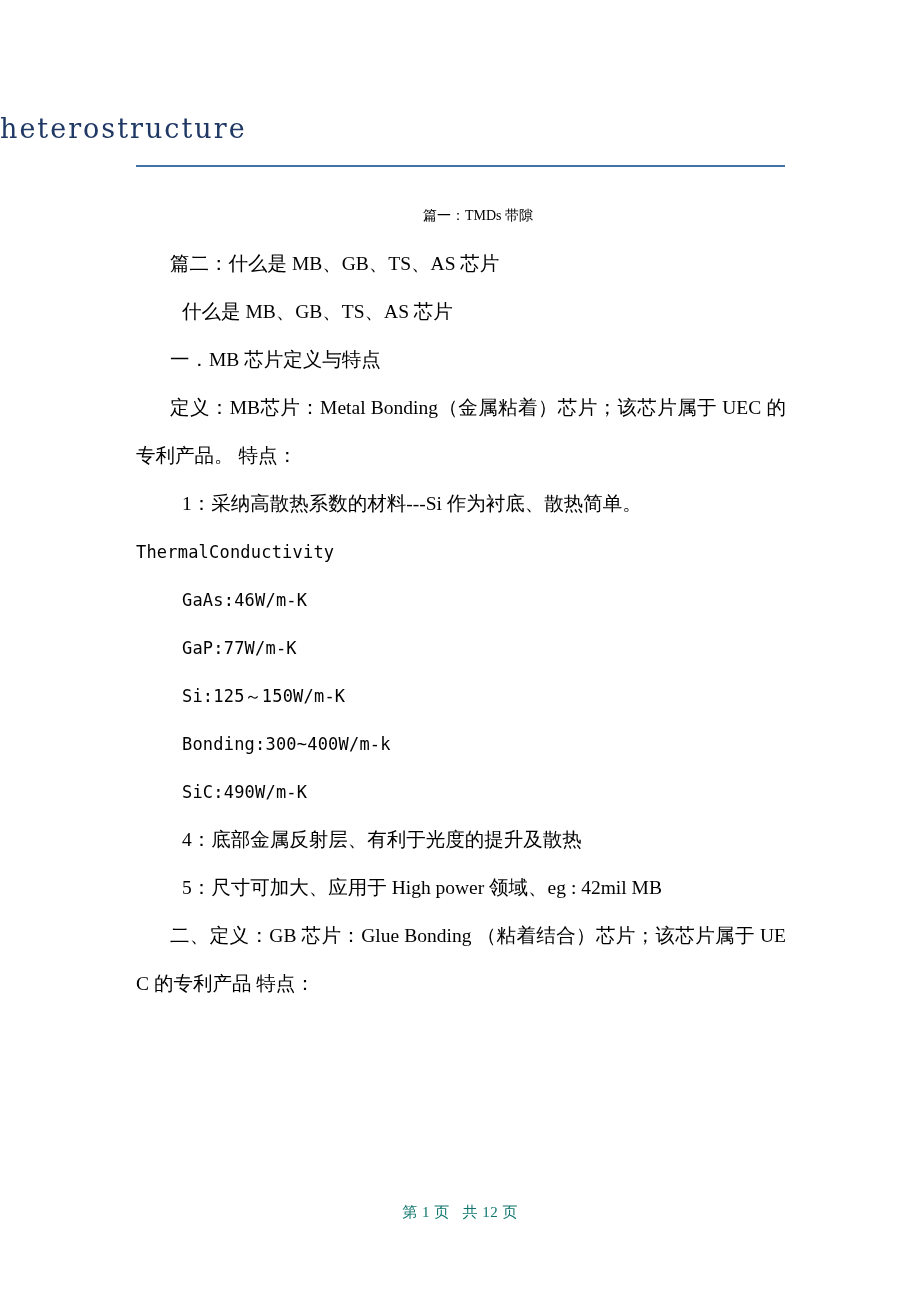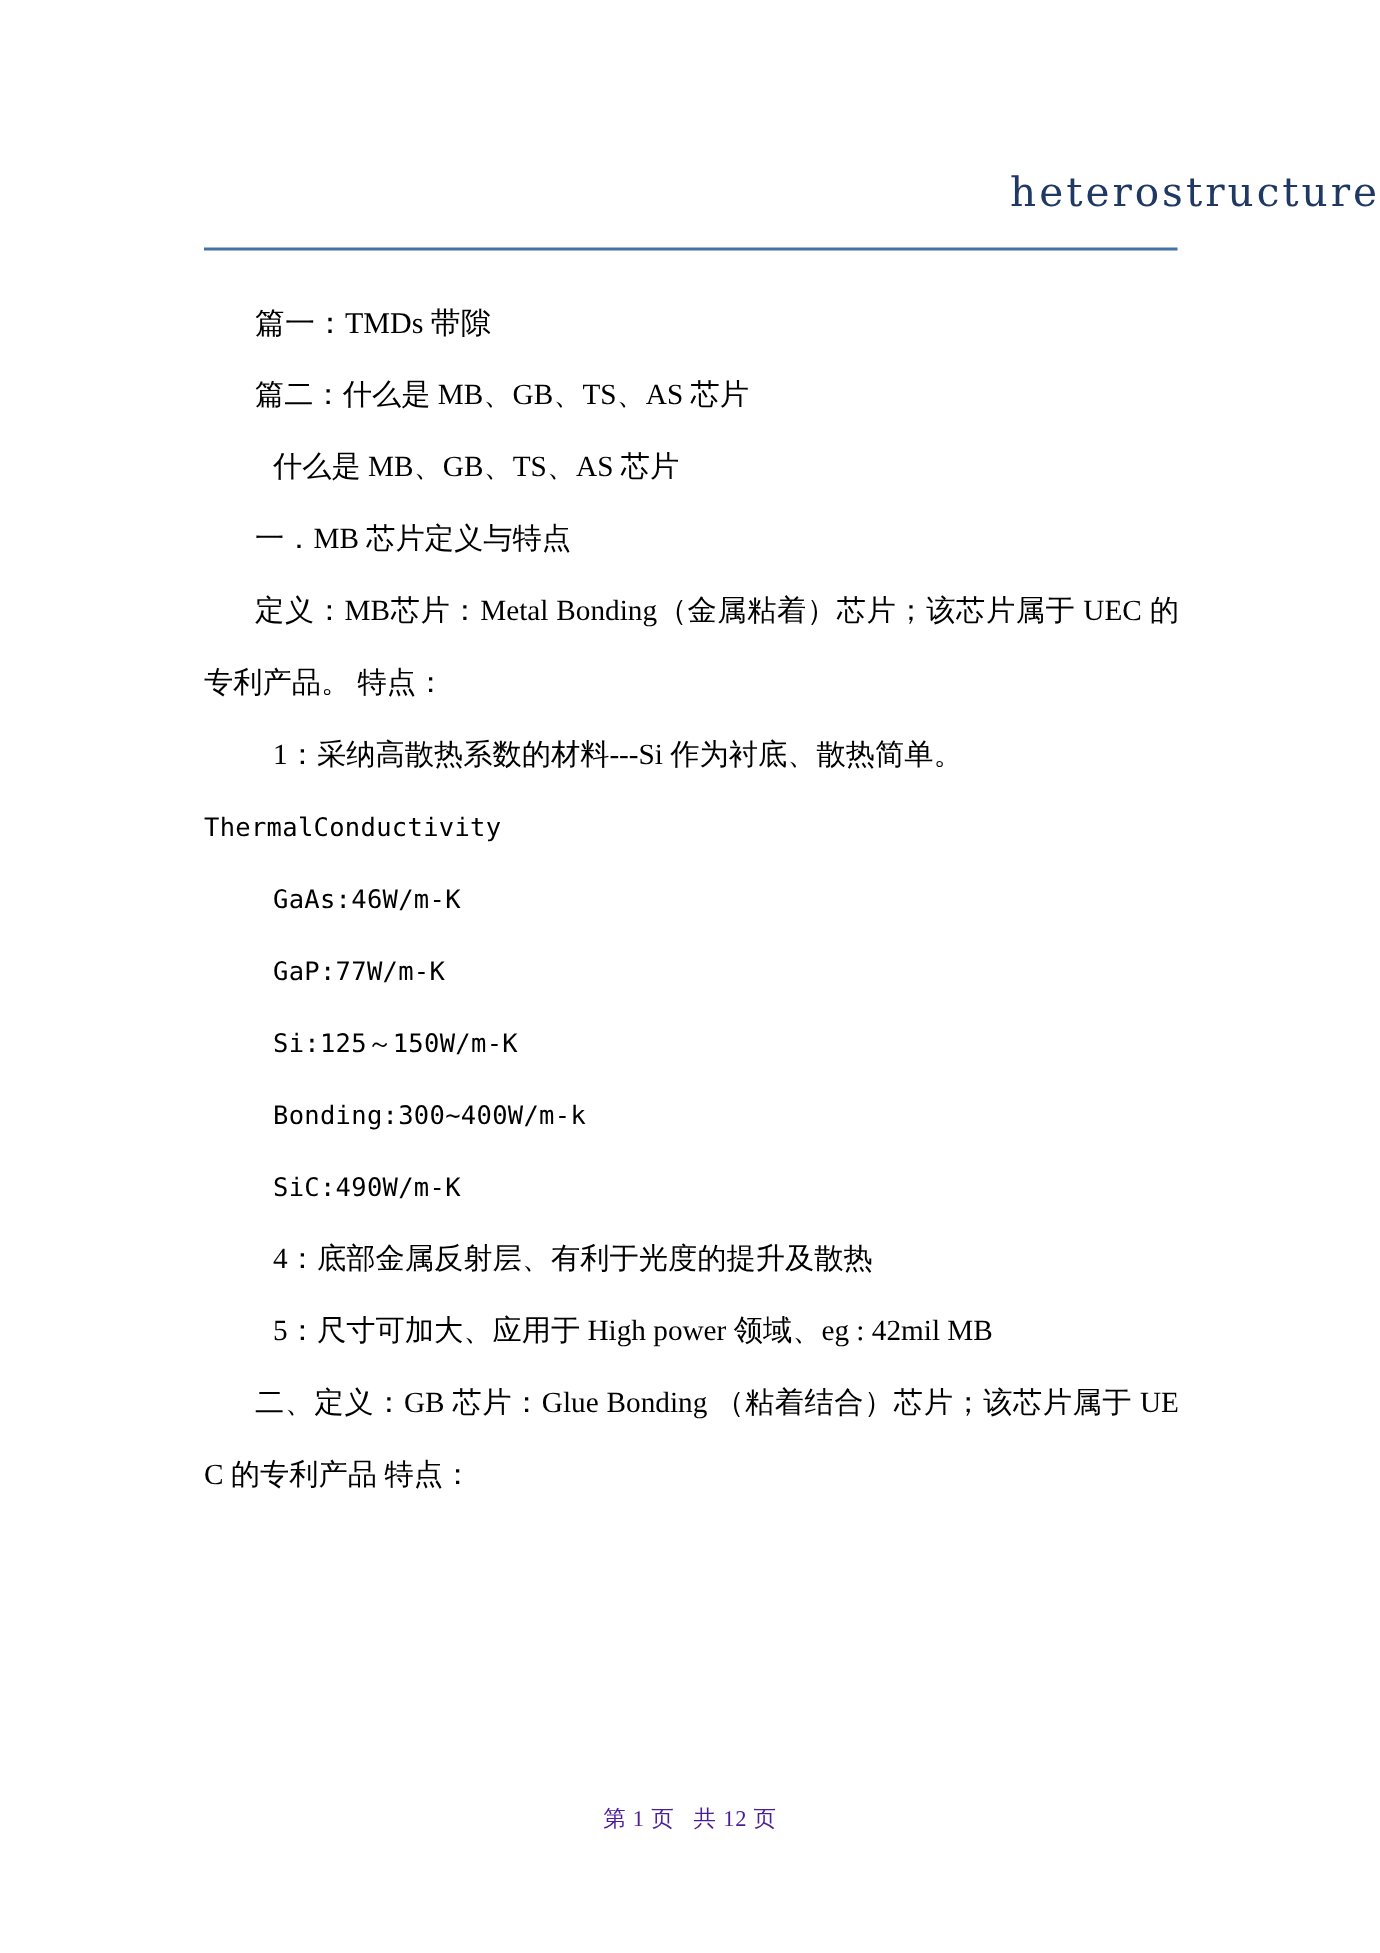--- a/index.html
+++ b/index.html
@@ -25,21 +25,21 @@
   }
 
   
   .doc-header {
     position: absolute;
     top: 112px;
     left: 0;
     width: 920px;
   }
   .doc-title {
-    text-align: right;
+    text-align: left;
     font-family: "DejaVu Serif", "Liberation Serif", serif;
     font-size: 27px;
     letter-spacing: 2.0px;
     font-weight: 400;
     color: #1f3864;
     line-height: 1.25;
     white-space: pre;
   }
   .title-rule {
     position: absolute;
@@ -66,21 +66,21 @@
     word-break: break-word;
     font-family: "Liberation Serif", "DejaVu Serif", serif;
   }
 
   
   .ind-1 { text-indent: 34px; }
   .ind-2 { text-indent: 46px; }
   .ind-0 { text-indent: 0; }
 
   
-  .line.small { font-size: 20px; }
+  .line.small { font-size: 14px; text-align: center; }
 
   
   .mono {
     font-family: "DejaVu Sans Mono", "Liberation Mono", monospace;
     font-size: 17px;
     line-height: 48px;
     letter-spacing: 0.2px;
   }
 
   
@@ -96,21 +96,21 @@
   }
 
   
   .doc-footer {
     position: absolute;
     top: 1203px;
     left: 0;
     width: 920px;
     text-align: center;
     font-size: 15px;
-    color: #4c1d95;
+    color: #0f766e;
     font-family: "Liberation Serif", "DejaVu Serif", serif;
     letter-spacing: 0.5px;
     white-space: pre;
   }
 </style>
 </head>
 <body>
 
 <div class="page">
 

